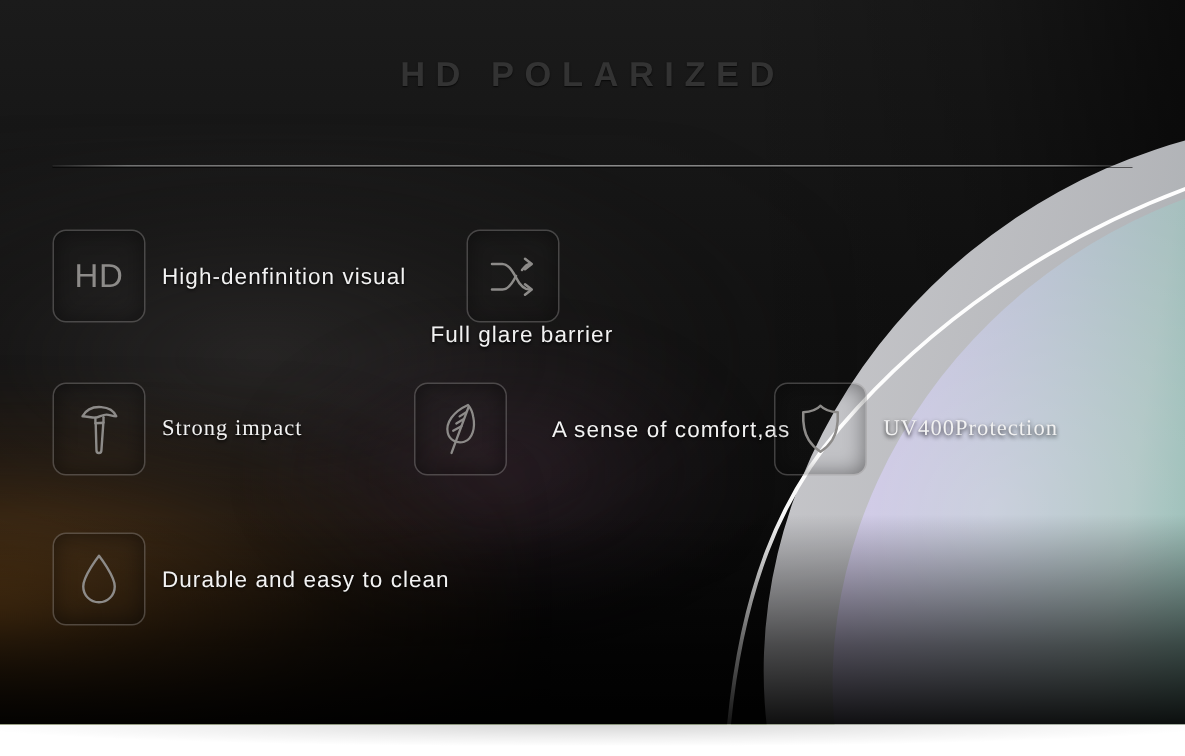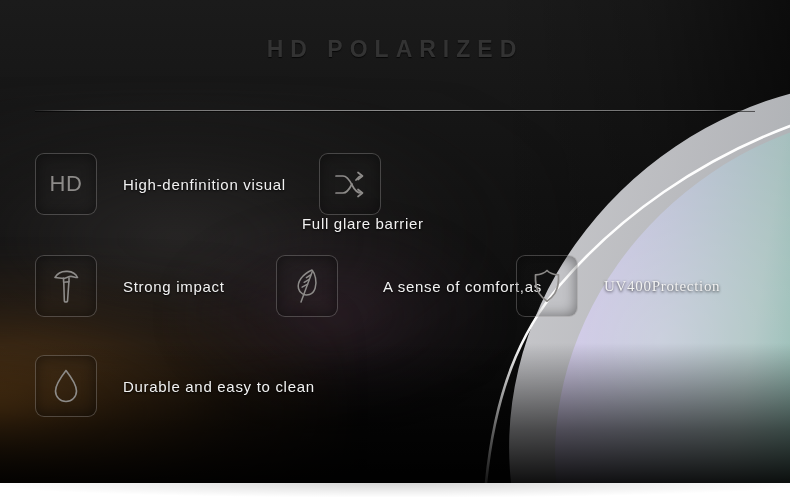--- a/index.html
+++ b/index.html
@@ -140,35 +140,35 @@
     box-shadow:inset 0 0 14px rgba(0,0,0,0.45);
   }
   .icon-box svg { display:block; }
   .icon-box .hd-text {
     font-size:22px;
     font-weight:400;
     letter-spacing:0.5px;
     color:#8d8b89;
   }
   .feature-label {
-    margin-left:26px;
+    margin-left:11px;
     font-size:15px;
     font-weight:400;
     letter-spacing:0.7px;
     color:#f2f2f2;
     white-space:nowrap;
     text-shadow:0 1px 2px rgba(0,0,0,0.85);
     text-align:right;
   }
 
   
   #f-hd        { left:35px;  top:153px; }
   #f-glare     { left:276px; top:153px;flex-direction:column; }
   #f-truecolor { left:516px; top:153px; }
-  #f-impact    { left:35px;  top:255px; }
+  #f-impact    { left:35px;  top:255px;font-family:Liberation Serif, serif; }
   #f-comfort   { left:276px; top:255px;gap:19px; }
   #f-uv400     { left:516px; top:255px; }
   #f-clean     { left:35px;  top:355px; }
 
   
   #f-uv400 .feature-label { text-shadow:0 1px 3px rgba(0,0,0,0.8);font-family:Liberation Serif, serif; }
 
   
   #bottom-strip {
     position:absolute;

